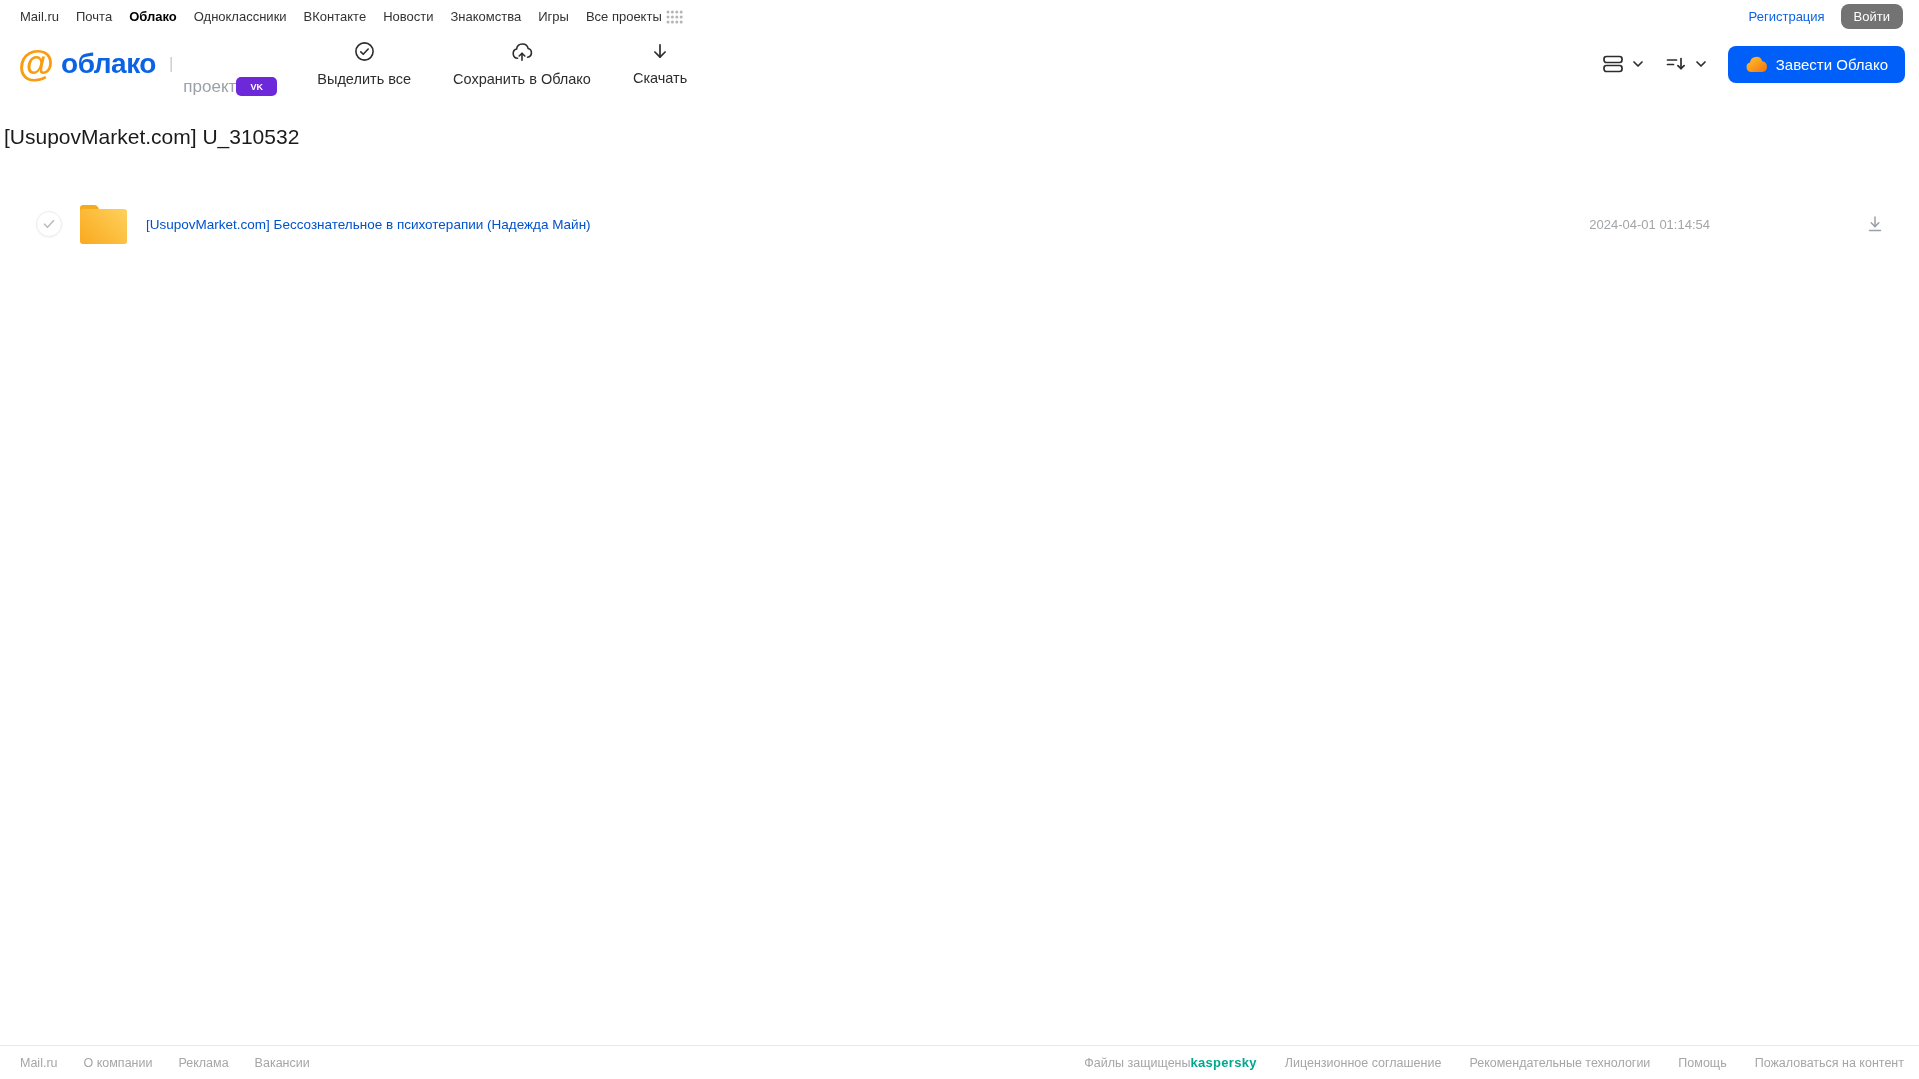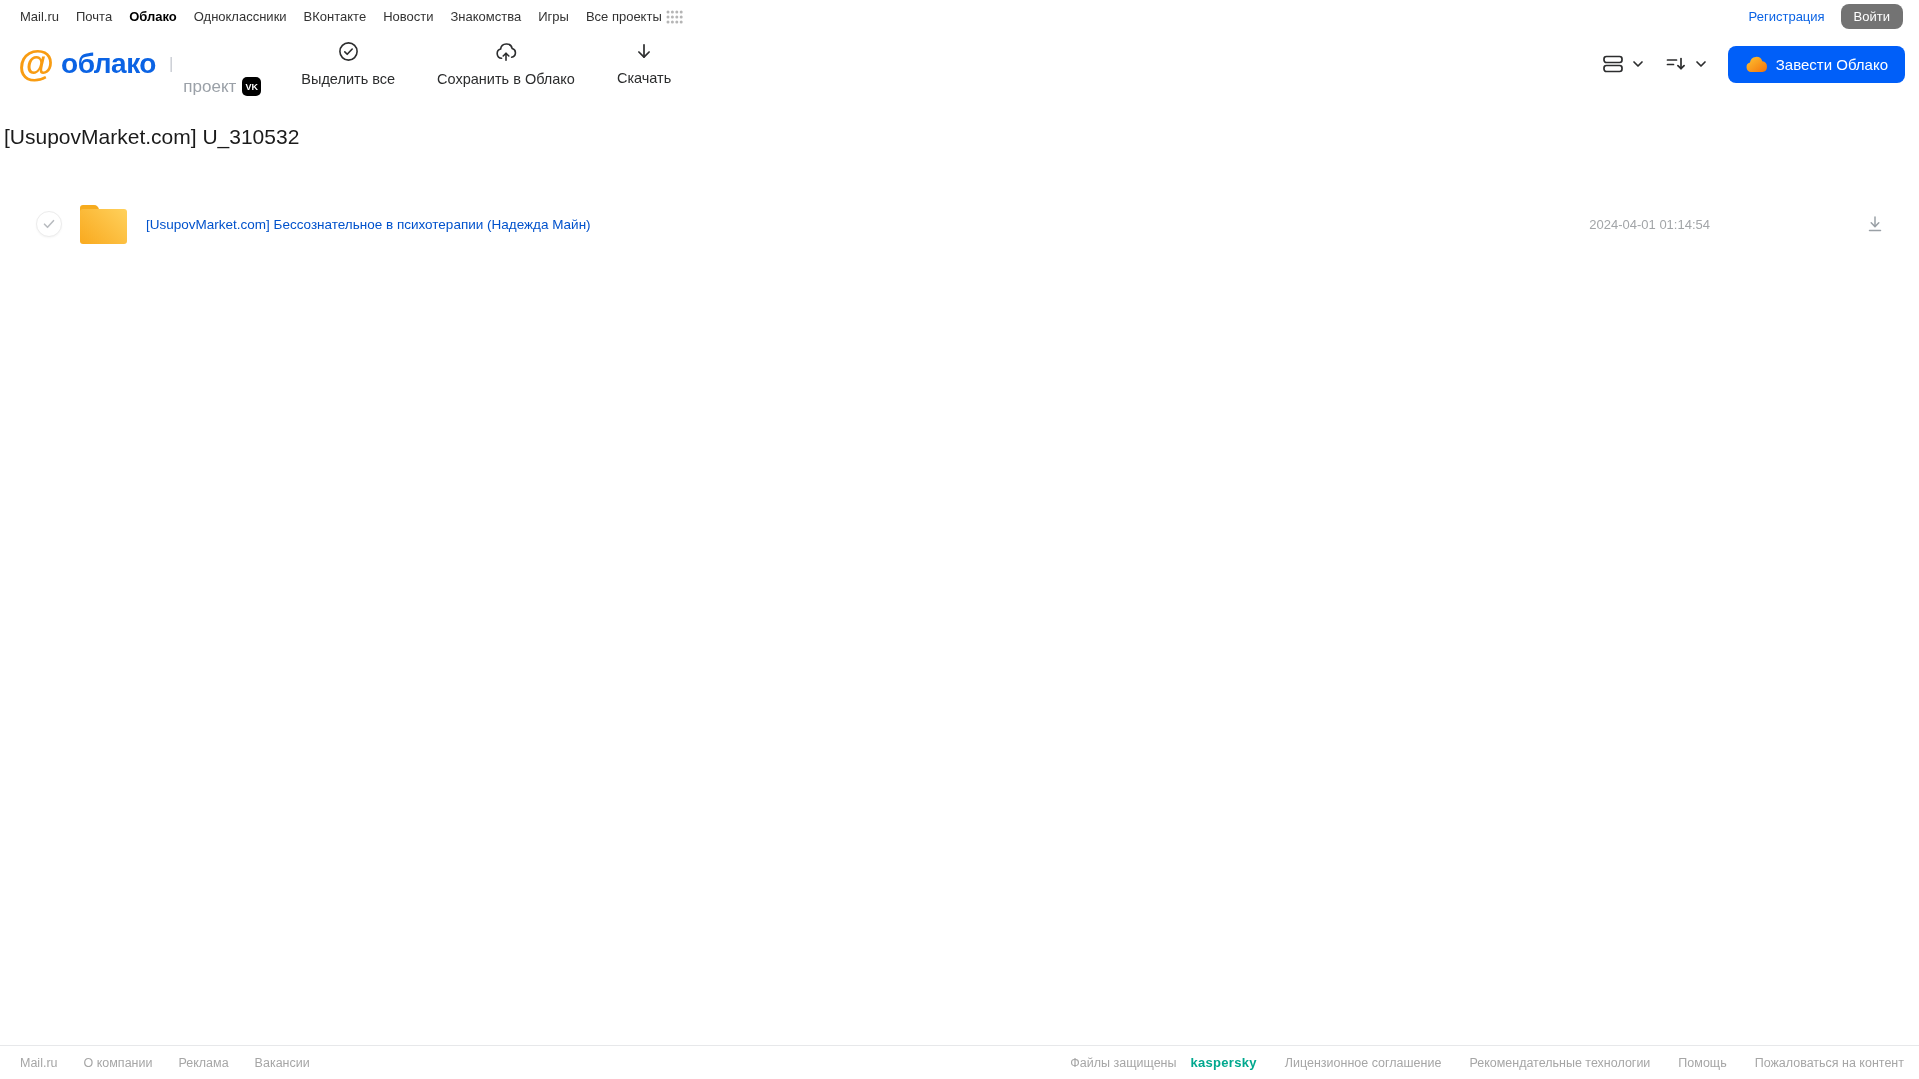--- a/index.html
+++ b/index.html
@@ -22,23 +22,23 @@
     font-family:inherit; }
 
   
   .header { position:absolute; top:33px; left:0; right:0; height:62px;
     display:flex; align-items:center; padding:0 14px 0 18px; }
   .logo { display:flex; align-items:center; cursor:pointer; }
   .logo-at { font-size:37px; font-weight:700; color:#f89c12; line-height:1;
     margin-right:7px; transform:translateY(-1px); }
   .logo-text { font-size:28px; font-weight:700; color:#0b63e4; letter-spacing:-0.5px; }
   .logo-divider { color:#c9cdd3; font-size:17px; margin:0 10px 0 13px; font-weight:300; }
-  .project { font-size:17px; color:#9ba1a8; display:flex; align-items:center; gap:6px;margin-top:45px; }
+  .project { font-size:17px; color:#9ba1a8; display:flex; align-items:center; gap:0;margin-top:45px; }
   .vk-badge { display:inline-flex; align-items:center; justify-content:center;
-    width:19px; height:19px; border-radius:5px; background:#000000; color:#fff;
+    width:41px; height:19px; border-radius:5px; background:#6d28d9; color:#fff;
     font-size:9px; font-weight:700; }
 
   .toolbar { display:flex; align-items:center; gap:42px; margin-left:40px; }
   .tool-btn { display:flex; align-items:center; gap:9px; background:none; border:none;
     font-size:14.5px; color:#2c2d2e; cursor:pointer; font-family:inherit;flex-direction:column; }
 
   .header-right { margin-left:auto; display:flex; align-items:center; gap:20px; }
   .drop-ctrl { display:flex; align-items:center; gap:7px; background:none; border:none;
     cursor:pointer; }
   .get-cloud-btn { display:flex; align-items:center; gap:9px; height:37px;
@@ -65,21 +65,21 @@
     display:flex; align-items:center; }
 
   
   .footer { position:absolute; left:0; right:0; bottom:0; height:34px;
     border-top:1px solid #e7e8ea; display:flex; align-items:center;
     padding:0 15px 0 20px; font-size:12.5px; color:#a6a6a6; }
   .footer-left { display:flex; gap:26px; }
   .footer-left span { cursor:pointer; }
   .footer-right { margin-left:auto; display:flex; align-items:center; gap:28px; }
   .footer-right .flink { cursor:pointer; }
-  .kasp-wrap { display:flex; align-items:center; gap:14px; }
+  .kasp-wrap { display:flex; align-items:center; gap:0; }
   .kasp-logo { color:#00a88e; font-weight:700; font-size:13px; letter-spacing:.3px;
     cursor:pointer; }
   svg { display:block; }
 </style>
 </head>
 <body>
 
 <div class="topbar">
   <ul class="topnav">
     <li>Mail.ru</li>

